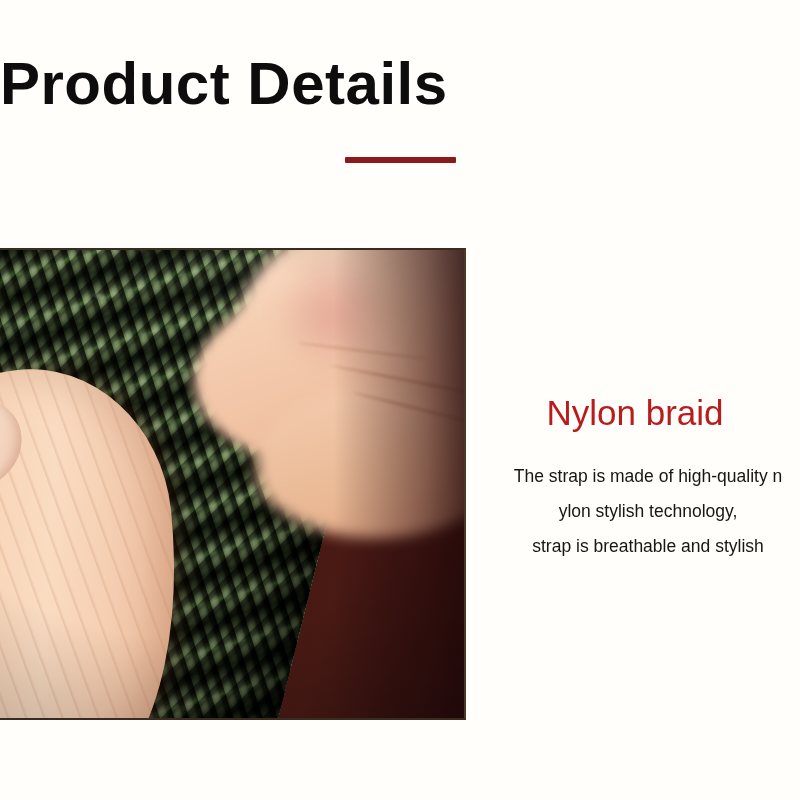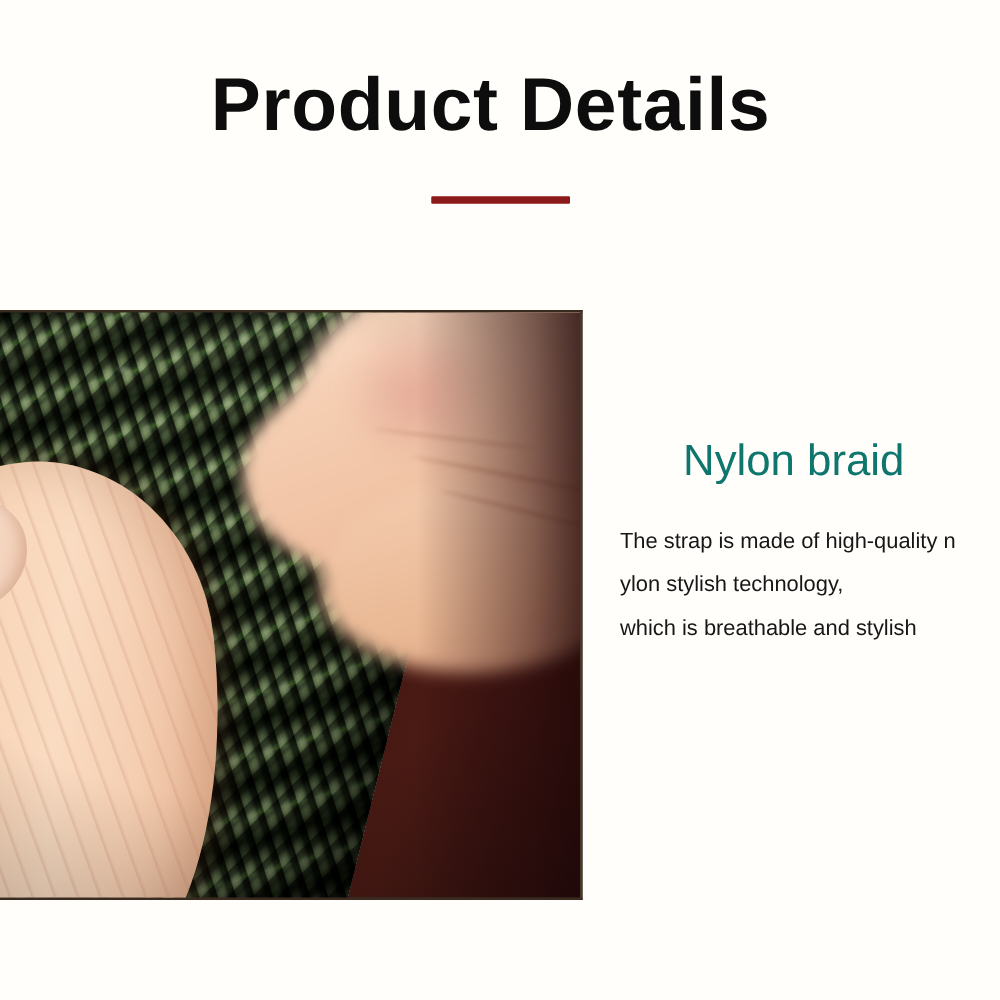--- a/index.html
+++ b/index.html
@@ -24,21 +24,21 @@
     background: #fffefa;
     overflow: hidden;
   }
 
   
   .page-title {
     position: absolute;
     left: 0;
     top: 52px;
     width: 785px;
-    text-align: center;
+    text-align: left;
     font-family: "Liberation Sans", sans-serif;
     font-size: 60px;
     font-weight: bold;
     letter-spacing: 0.5px;
     color: #0d0d0d;
     line-height: 1.05;
     white-space: nowrap;
   }
 
   .title-divider {
@@ -263,29 +263,31 @@
   .feature-block {
     position: absolute;
     left: 466px;
     top: 350px;
     width: 334px;
   }
   .feature-heading {
     font-family: "Liberation Sans", sans-serif;
     font-size: 35px;
     font-weight: normal;
-    color: #0f766e;
+    color: #b91c1c;
     text-align: center;
     padding-left: 4px;
     line-height: 1.1;
     white-space: nowrap;
+    margin-top: 44px;
   }
   .feature-body {
     margin-top: 26px;
     padding-left: 30px;
+    text-align: center;
     font-family: "Liberation Sans", sans-serif;
     font-size: 17.5px;
     font-weight: normal;
     color: #161616;
     line-height: 2.0;
   }
   .feature-body .line {
     display: block;
     white-space: nowrap;
   }
@@ -322,17 +324,17 @@
 
       <div class="photo-vignette"></div>
     </div>
   </div>
 
   <div class="feature-block">
     <div class="feature-heading">Nylon braid</div>
     <div class="feature-body">
       <span class="line">The strap is made of high-quality n</span>
       <span class="line">ylon stylish technology,</span>
-      <span class="line">which is breathable and stylish</span>
+      <span class="line">strap is breathable and stylish</span>
     </div>
   </div>
 
 </div>
 
 </body></html>

